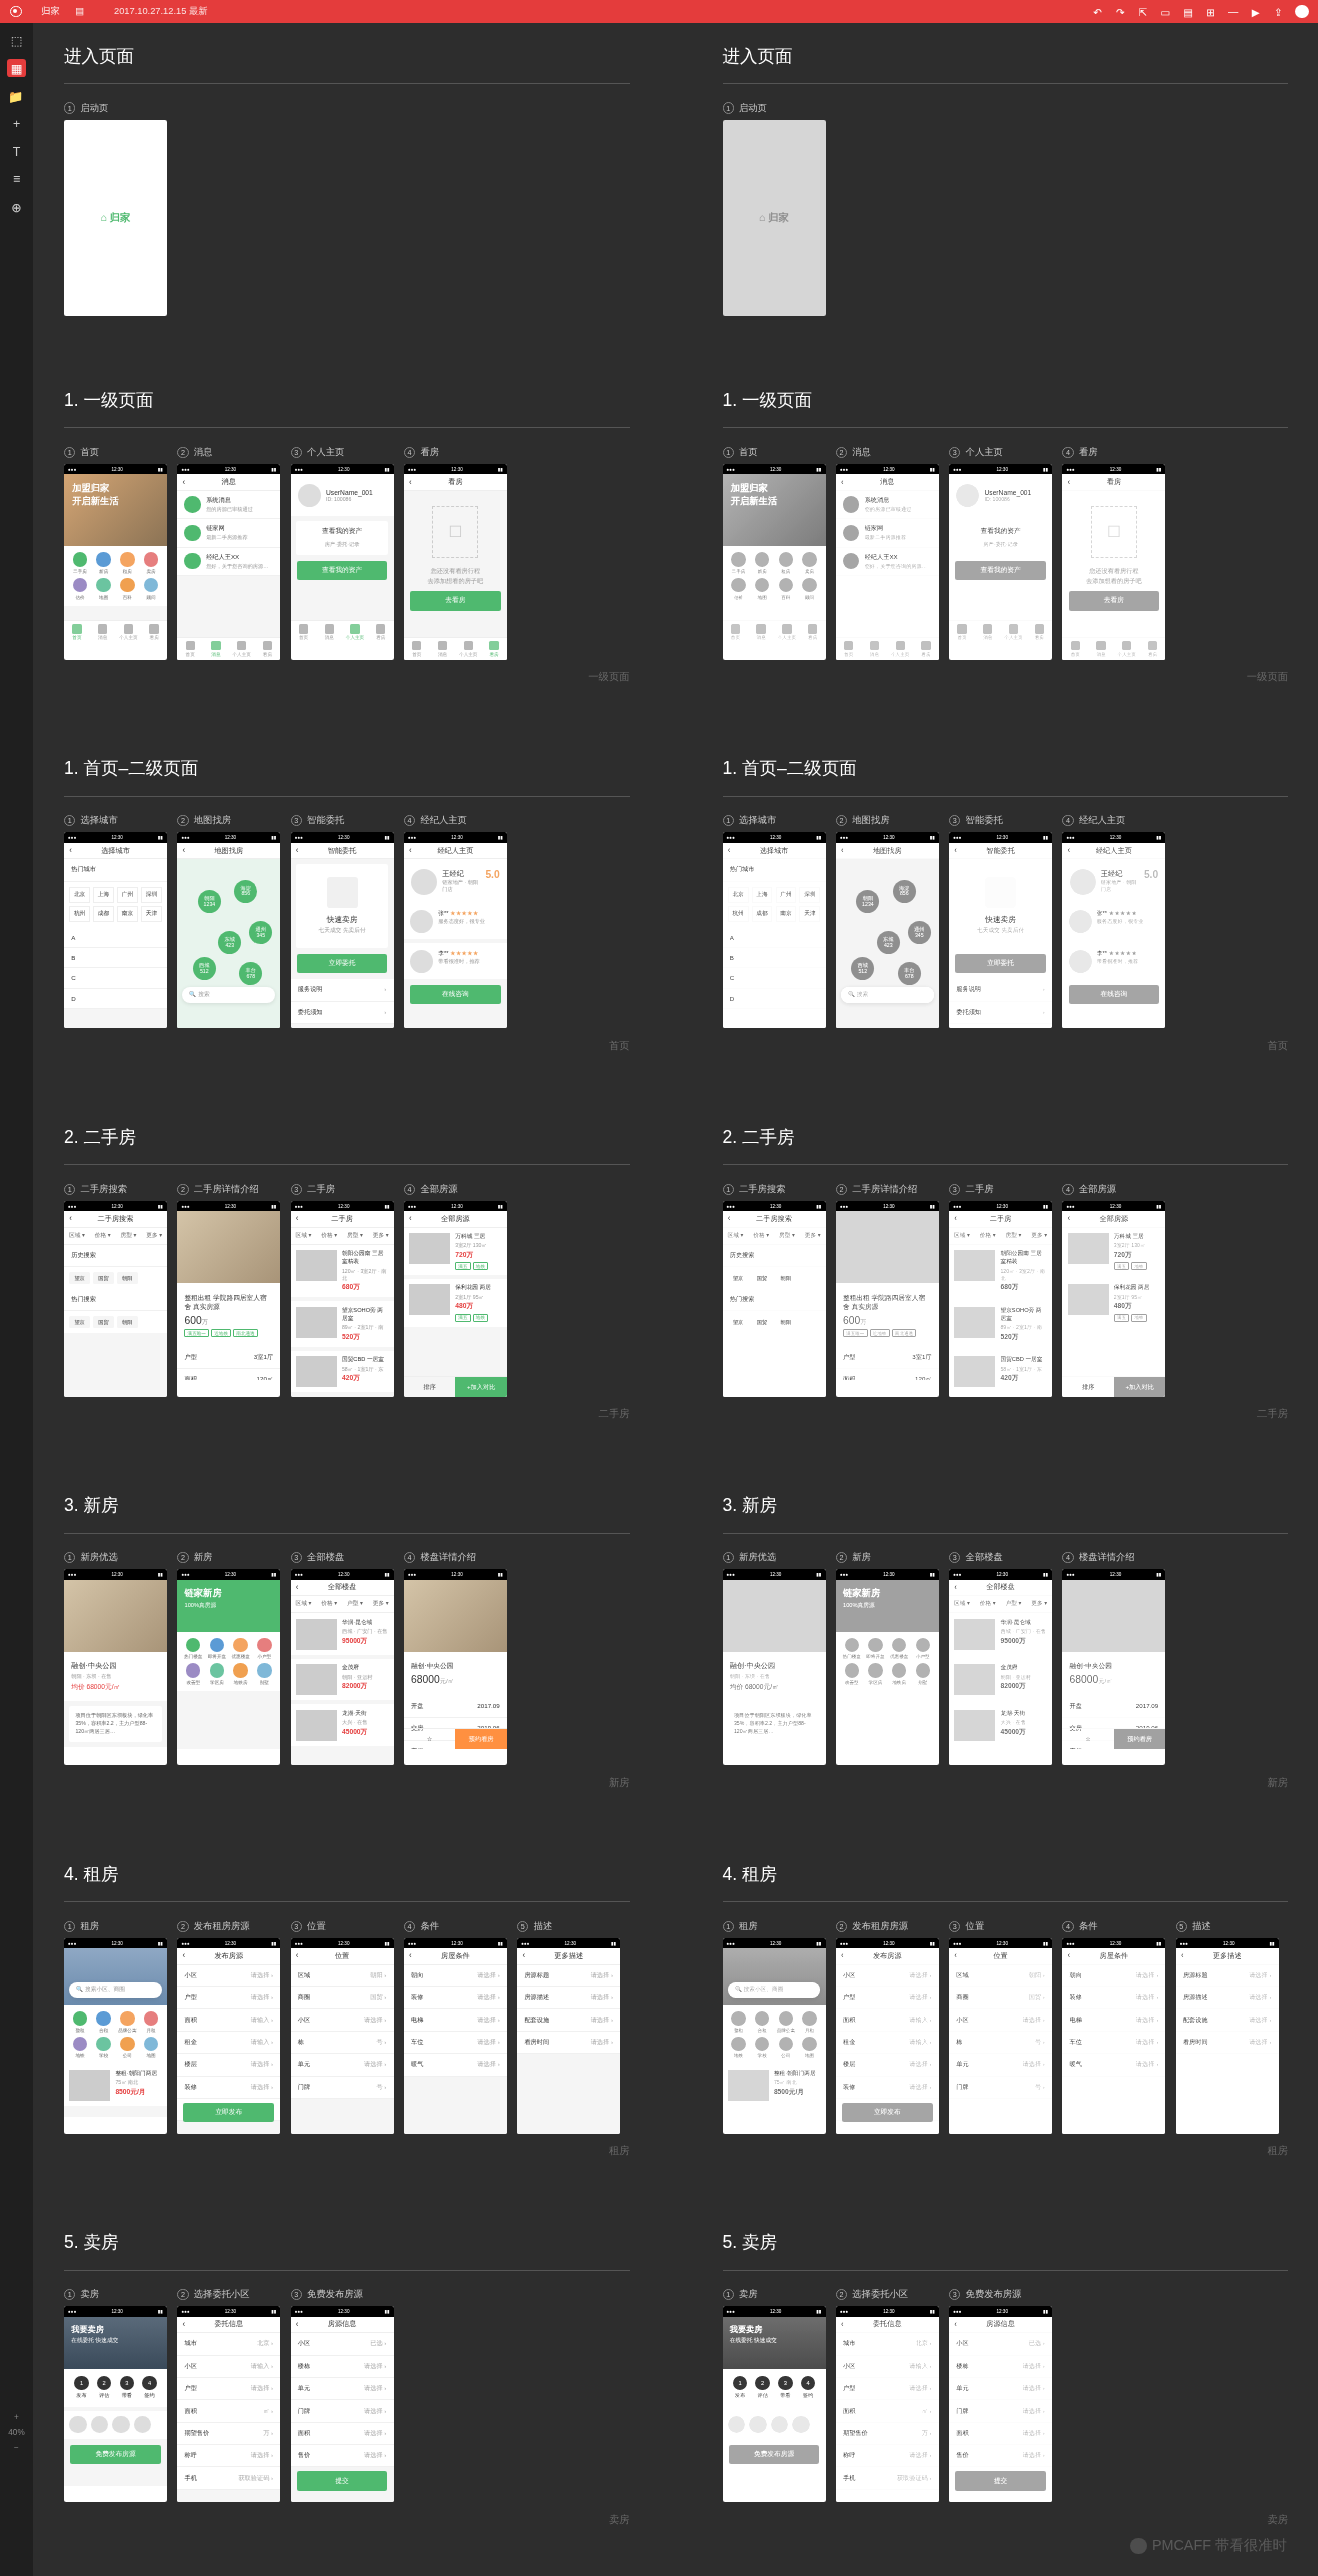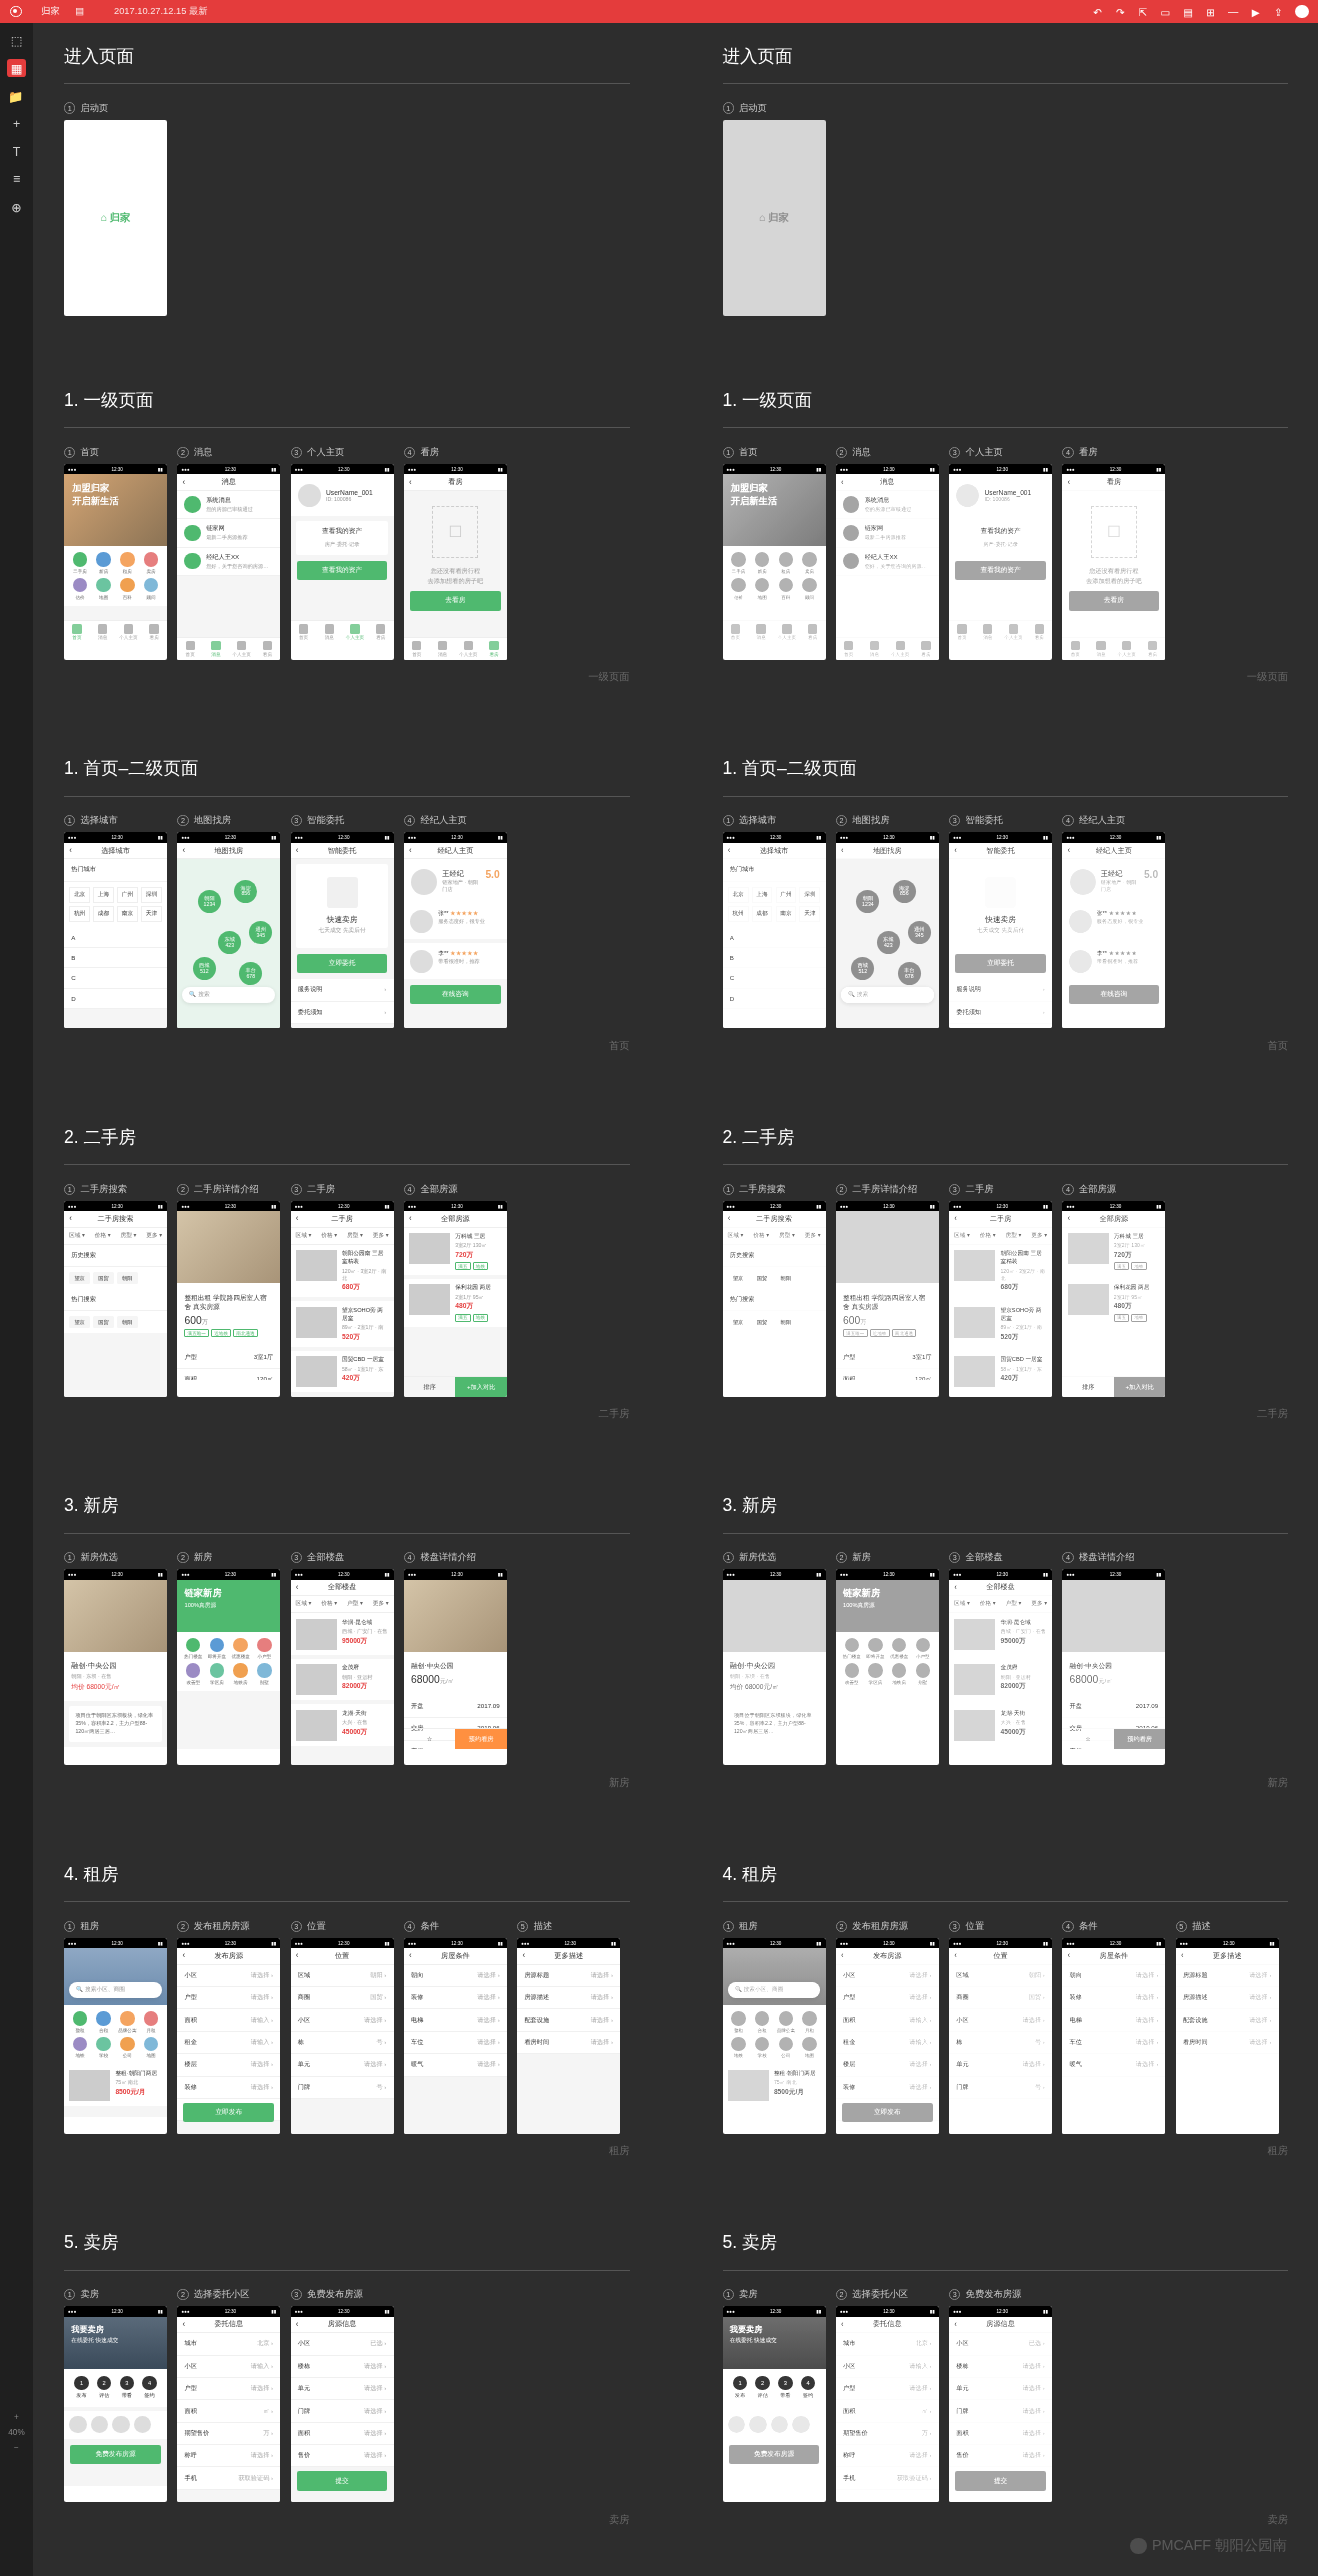--- a/index.html
+++ b/index.html
@@ -2370,15 +2370,15 @@
       </div>
     </div>
     <div class="sfooter">卖房</div>
   </div>
       </div>
 </div>
 </div>
 
 <div class="watermark">
   <div class="wlogo"></div>
-  <span>PMCAFF 朝阳公园南</span>
+  <span>PMCAFF 带看很准时</span>
 </div>
 
 
 </body></html>

